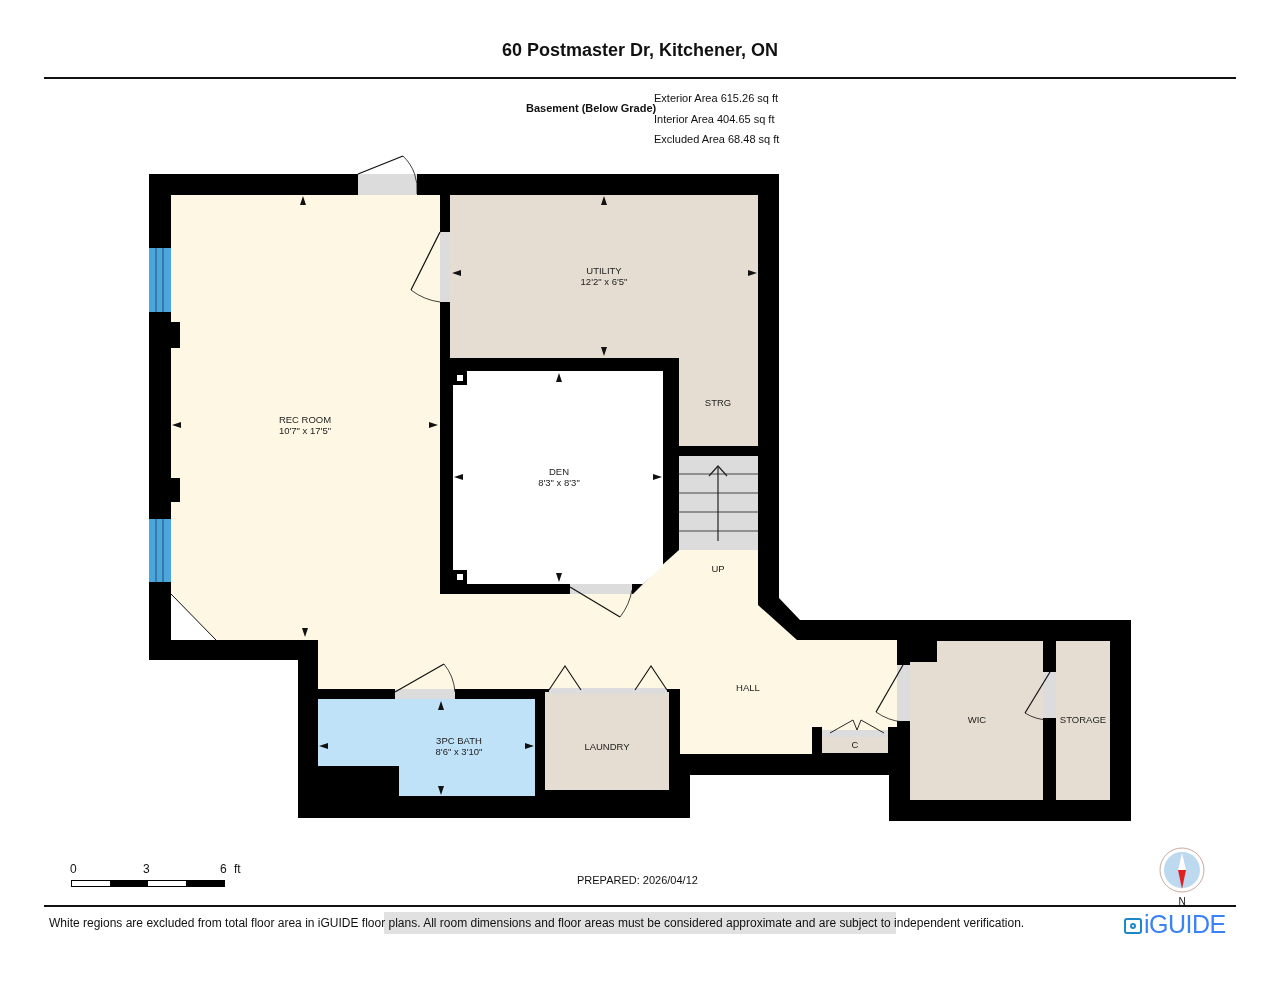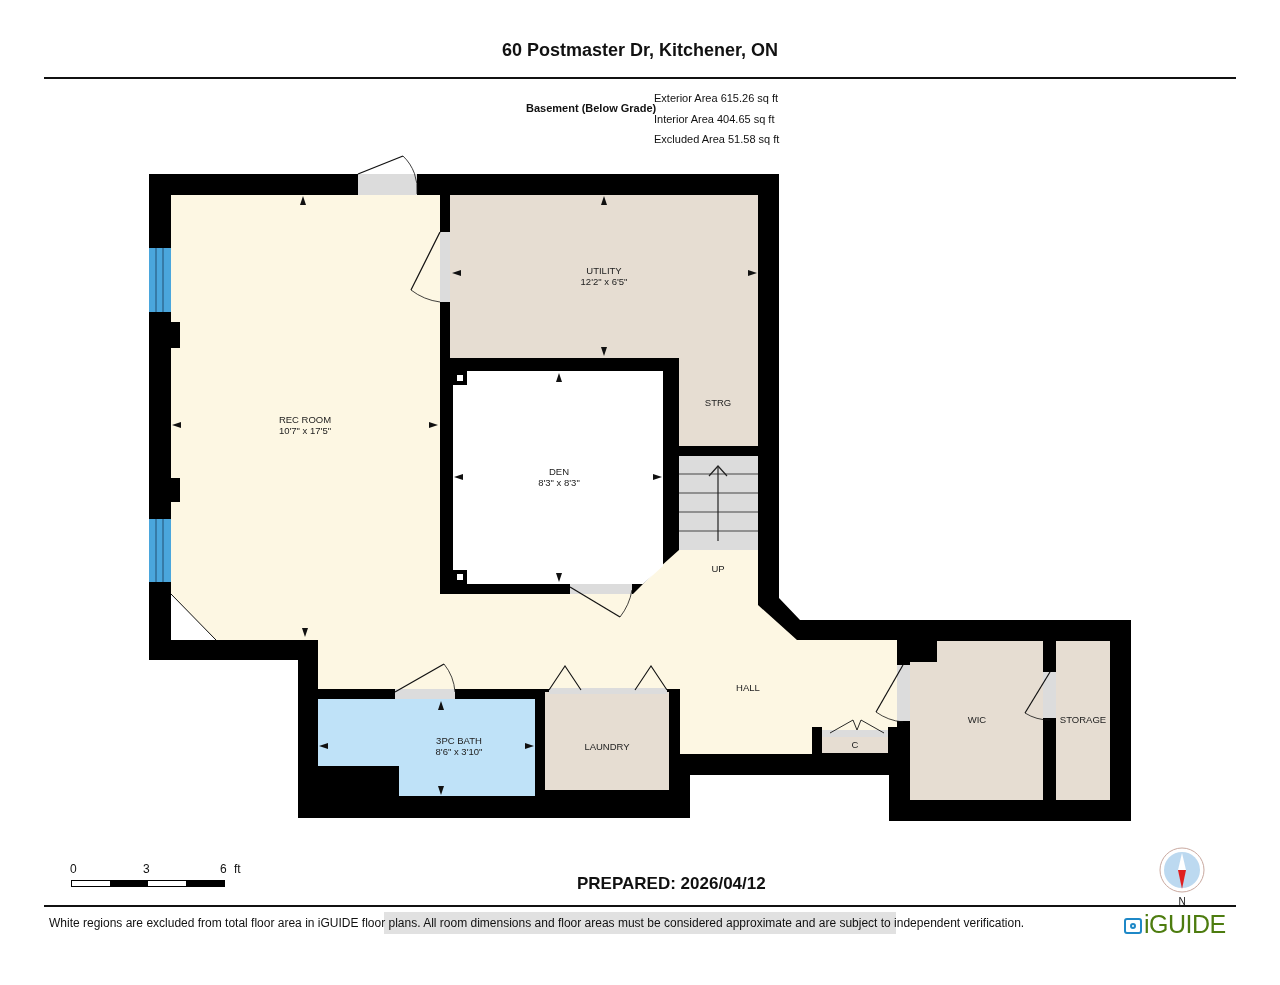--- a/index.html
+++ b/index.html
@@ -4,37 +4,37 @@
 <style>
   html, body { margin:0; padding:0; background:#ffffff; }
   body { width:1280px; height:985px; position:relative; overflow:hidden; font-family:"Liberation Sans", sans-serif; color:#111; }
   .title { position:absolute; left:0; top:40px; width:1280px; text-align:center; font-size:18px; font-weight:bold; }
   .hr { position:absolute; left:44px; width:1192px; height:2px; background:#111; }
   .area-label { position:absolute; left:483px; top:102px; font-size:11px; font-weight:bold;margin-left:43px; }
   .area-vals { position:absolute; left:654px; top:88px; font-size:11px; line-height:20.5px; }
   .plan { position:absolute; left:0; top:0; }
   .room-text { font-family:"Liberation Sans", sans-serif; font-size:9.5px; fill:#222; }
   .scale { position:absolute; left:70px; top:862px; font-size:12px; }
-  .prepared { position:absolute; left:577px; top:874px; font-size:17px;font-weight:bold; }
+  .prepared { position:absolute; left:577px; top:874px; font-size:11px; }
   .disclaimer { position:absolute; left:49px; top:916px; font-size:12px; }
   .watermark { position:absolute; left:384px; top:912px; width:512px; height:22px; background:rgba(170,170,170,0.35); }
-  .logo { position:absolute; left:1124px; top:910px; font-size:25px; color:#4d7c0f; font-weight:normal; letter-spacing:-0.5px; }
+  .logo { position:absolute; left:1124px; top:910px; font-size:25px; color:#3b82f6; font-weight:normal; letter-spacing:-0.5px; }
   .compass { position:absolute; left:1159px; top:847px; }
 </style>
 </head>
 <body>
 
 <div class="title">60 Postmaster Dr, Kitchener, ON</div>
 <div class="hr" style="top:77px;"></div>
 
 <div class="area-label">Basement (Below Grade)</div>
 <div class="area-vals">
   <div>Exterior Area 615.26 sq ft</div>
   <div>Interior Area 404.65 sq ft</div>
-  <div>Excluded Area 51.58 sq ft</div>
+  <div>Excluded Area 68.48 sq ft</div>
 </div>
 
 <svg class="plan" width="1280" height="985" viewBox="0 0 1280 985">
 
   <g>
 
     <polygon fill="#000" points="149,174 779,174 779,598 800,620 1131,620 1131,821 889,821 889,775 690,775 690,818 298,818 298,660 149,660"></polygon>
   </g>
 
   <polygon fill="#fdf7e3" points="171,195 440,195 440,594 570,594 633,594 660,567 679,550 758,550 758,605 797,640 897,640 897,752 812,752 812,754 680,754 680,689 318,689 318,640 171,640"></polygon>

